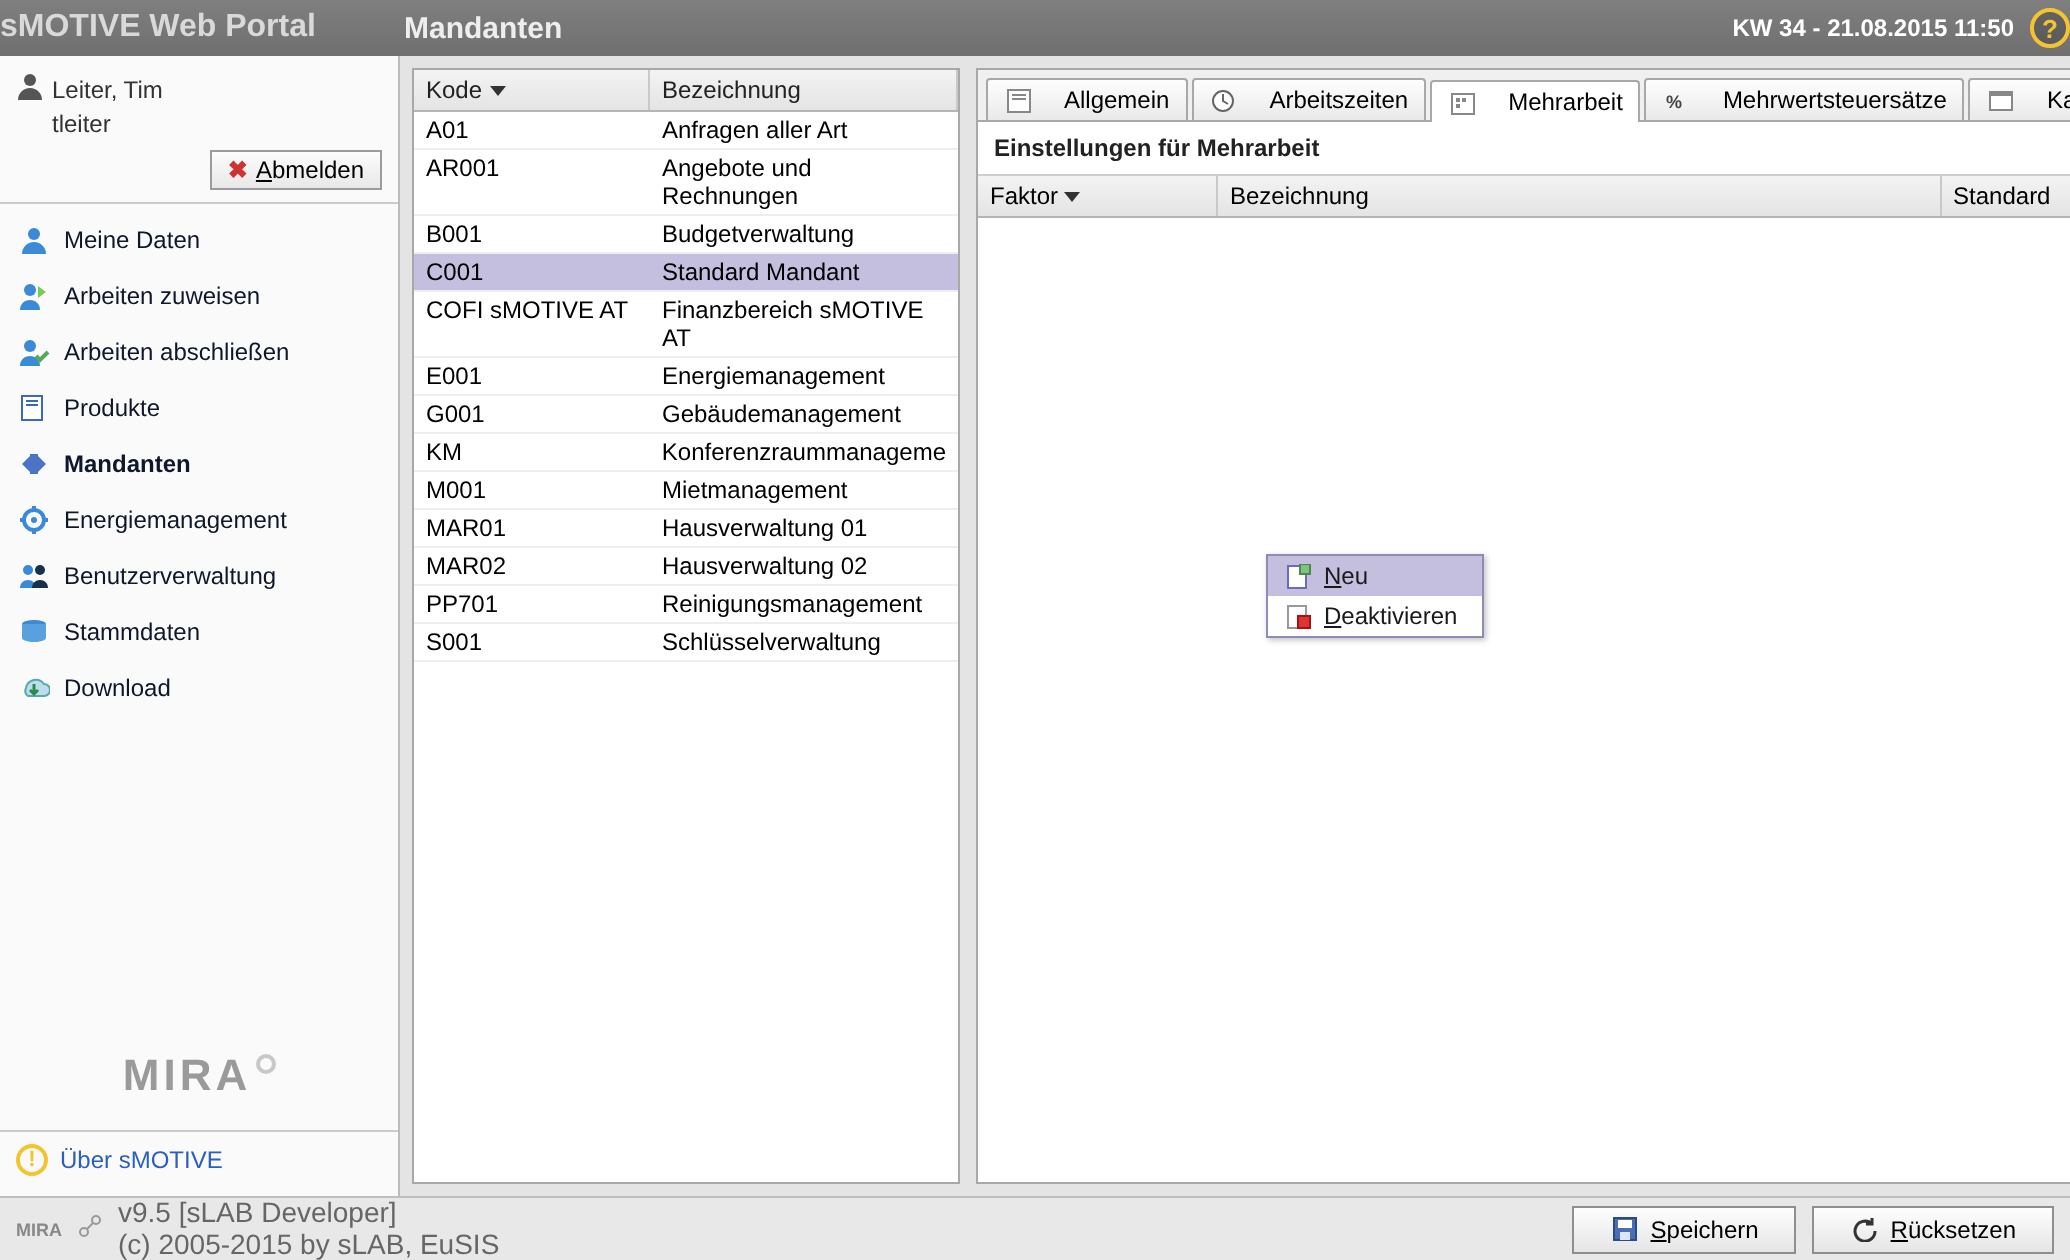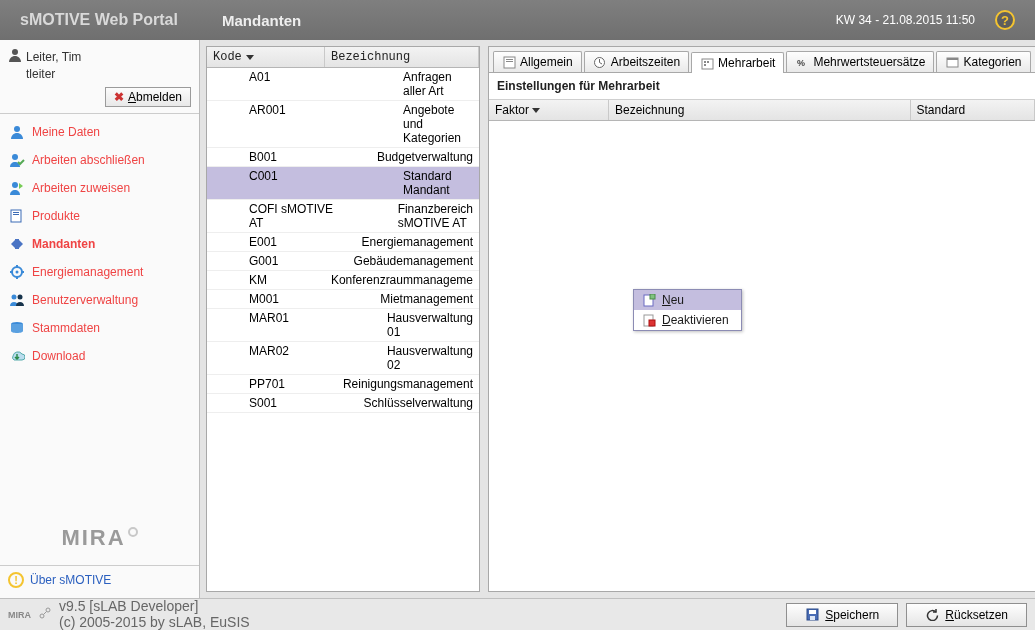--- a/index.html
+++ b/index.html
@@ -11,27 +11,27 @@
   height: 630px;
   overflow: hidden;
   display: flex;
   flex-direction: column;
 }
 .topbar {
   display: flex;
   align-items: center;
   background: linear-gradient(#7f7f7f,#6f6f6f);
   color: #fff;
-  height: 40px;
-  padding: 0 20px;
+  height: 28px;
+  padding: 0 0;
 }
 .topbar .title-left { width: 194px; font-size: 16px; font-weight: bold; color: #d9d9d9; }
 .topbar .title-main { font-size: 15px; font-weight: bold; color: #eee; flex: 0 0 auto; padding-left: 8px; }
 .topbar .title-spacer { flex: 1; }
-.topbar .date { font-weight: normal; color: #fff; font-size: 12px; margin-right: 20px; }
+.topbar .date { font-weight: bold; color: #fff; font-size: 12px; margin-right: 8px; }
 .help-btn {
   width: 20px; height: 20px; border-radius: 50%;
   border: 2px solid #f4c430; color: #f4c430;
   display: flex; align-items: center; justify-content: center;
   font-weight: bold; cursor: pointer; font-size: 13px;
   background: rgba(0,0,0,0.2);
 }
 
 .main {
   flex: 1;
@@ -54,53 +54,53 @@
 .logout-row { display:flex; justify-content:flex-end; padding: 4px 8px 6px 8px; }
 .logout-btn {
   border: 1px solid #9b9b9b; background: linear-gradient(#fcfcfc,#e8e8e8);
   padding: 2px 8px; cursor:pointer; display:flex; align-items:center; gap:4px;
   font-size: 12px;
 }
 .logout-btn .x { color:#c33; font-weight:bold; }
 .nav { padding: 4px 0; border-top: 1px solid #ccc; }
 .nav a {
   display: flex; align-items: center; gap: 6px;
-  padding: 6px 8px; color: #ef4444; text-decoration: none;
+  padding: 6px 8px; color: #0f172a; text-decoration: none;
   cursor: pointer;
 }
 .nav a.active { font-weight: bold; }
 .nav .ico { width: 18px; height: 16px; display:flex; align-items:center; justify-content:center; font-size:14px; }
 .sidebar .spacer { flex: 1; display:flex; align-items:flex-end; justify-content:center; }
 .mira { color: #9a9a9a; font-size: 22px; letter-spacing: 2px; font-weight: bold; padding-bottom: 14px;}
 .mira .dot { display:inline-block; width:10px;height:10px;border:2px solid #c8c8c8;border-radius:50%; margin-left:2px; vertical-align:super;}
 .about-row { border-top:1px solid #ccc; padding:6px 8px; }
 .about-row a { display:flex; align-items:center; gap:6px; color:#2a5fbf; text-decoration:none; cursor:pointer;}
 .about-ico { width:16px;height:16px;border:2px solid #f4c430;border-radius:50%;display:flex;align-items:center;justify-content:center;color:#f4c430;font-weight:bold;font-size:11px;}
 
 
 .content { flex:1; display:flex; gap:8px; padding:6px; overflow:hidden; }
 .panel { background:#fff; border:1px solid #a8a8a8; display:flex; flex-direction:column; }
 .left-panel { width: 274px; }
 .right-panel { flex:1; }
 .grid-head, .grid-row { display:flex; }
-.grid-head { background: linear-gradient(#f3f3f3,#e4e4e4); border-bottom:1px solid #b5b5b5;font-family:Liberation Mono, monospace; }
+.grid-head { background: linear-gradient(#f3f3f3,#e4e4e4); border-bottom:1px solid #b5b5b5; }
 .grid-head .col { padding:3px 6px; border-right:1px solid #c9c9c9; color:#222; display:flex; align-items:center; gap:4px;}
 .left-panel .col.kode { width: 118px; cursor:pointer;}
 .left-panel .col.bez { flex:1; }
 .grid-row { border-bottom:1px solid #eee; }
-.grid-row .col { padding:2px 6px;margin-left:36px; }
+.grid-row .col { padding:2px 6px; }
 .left-panel .grid-row:nth-child(odd){}
 .grid-row.selected { background:#c4bedf; }
 
 
 .tabs { display:flex; border-bottom:1px solid #a8a8a8; background:#f0f0f0; padding:4px 4px 0 4px; gap:2px;}
 .tab {
   border:1px solid #a8a8a8; border-bottom:none;
   background: linear-gradient(#fefefe,#e9e9e9);
-  padding: 3px 8px; display:flex; align-items:center; gap:4px;
+  padding: 3px 8px; display:flex; align-items:center; gap:16px;
   cursor:pointer; border-radius: 2px 2px 0 0;
 }
 .tab.active { background:#fff; position:relative; top:1px;}
 .tab .ti { width:14px; height:14px; display:inline-flex; align-items:center; justify-content:center;}
 .section-title { font-weight:bold; padding:6px 8px; color:#222;}
 .subgrid-head { display:flex; background: linear-gradient(#f3f3f3,#e4e4e4); border-top:1px solid #cfcfcf; border-bottom:1px solid #b5b5b5;}
 .subgrid-head .col { padding:3px 6px; border-right:1px solid #c9c9c9; display:flex; align-items:center; gap:3px;}
 .subgrid-body { flex:1; position:relative; background:#fff; }
 .ctx-menu {
   position:absolute; left:144px; top:168px;
@@ -169,34 +169,34 @@
               <path d="M2 15c0-3.3 2.7-6 6-6s6 2.7 6 6" fill="#3a8ad8"></path>
             </svg>
           </span>
           <span>Meine Daten</span>
         </a>
         <a>
           <span class="ico">
             <svg width="16" height="16" viewBox="0 0 16 16">
               <circle cx="6" cy="5" r="3" fill="#3a8ad8"></circle>
               <path d="M1 15c0-3 2.2-5 5-5s5 2 5 5" fill="#3a8ad8"></path>
-              <path d="M9 10l2 2 4-4" fill="none" stroke="#5a5" stroke-width="2"></path>
-            </svg>
-          </span>
-          <span>Arbeiten abschließen</span>
+              <path d="M10 3l4 3-4 3" fill="#7c5"></path>
+            </svg>
+          </span>
+          <span>Arbeiten zuweisen</span>
         </a>
         <a>
           <span class="ico">
             <svg width="16" height="16" viewBox="0 0 16 16">
               <circle cx="6" cy="5" r="3" fill="#3a8ad8"></circle>
               <path d="M1 15c0-3 2.2-5 5-5s5 2 5 5" fill="#3a8ad8"></path>
-              <path d="M10 3l4 3-4 3" fill="#7c5"></path>
-            </svg>
-          </span>
-          <span>Arbeiten zuweisen</span>
+              <path d="M9 10l2 2 4-4" fill="none" stroke="#5a5" stroke-width="2"></path>
+            </svg>
+          </span>
+          <span>Arbeiten abschließen</span>
         </a>
         <a>
           <span class="ico">
             <svg width="16" height="16" viewBox="0 0 16 16">
               <rect x="2" y="2" width="10" height="12" fill="#fff" stroke="#3a6ab5"></rect>
               <rect x="4" y="4" width="6" height="1" fill="#3a6ab5"></rect>
               <rect x="4" y="6" width="6" height="1" fill="#3a6ab5"></rect>
             </svg>
           </span>
           <span>Produkte</span>
@@ -273,21 +273,21 @@
           <span>Bezeichnung</span>
         </div>
       </div>
       <div id="leftRows">
           <div class="grid-row">
             <div class="col kode">A01</div>
             <div class="col bez">Anfragen aller Art</div>
           </div>
           <div class="grid-row">
             <div class="col kode">AR001</div>
-            <div class="col bez">Angebote und Kategorien</div>
+            <div class="col bez">Angebote und Rechnungen</div>
           </div>
           <div class="grid-row">
             <div class="col kode">B001</div>
             <div class="col bez">Budgetverwaltung</div>
           </div>
           <div class="grid-row selected">
             <div class="col kode">C001</div>
             <div class="col bez">Standard Mandant</div>
           </div>
           <div class="grid-row">

